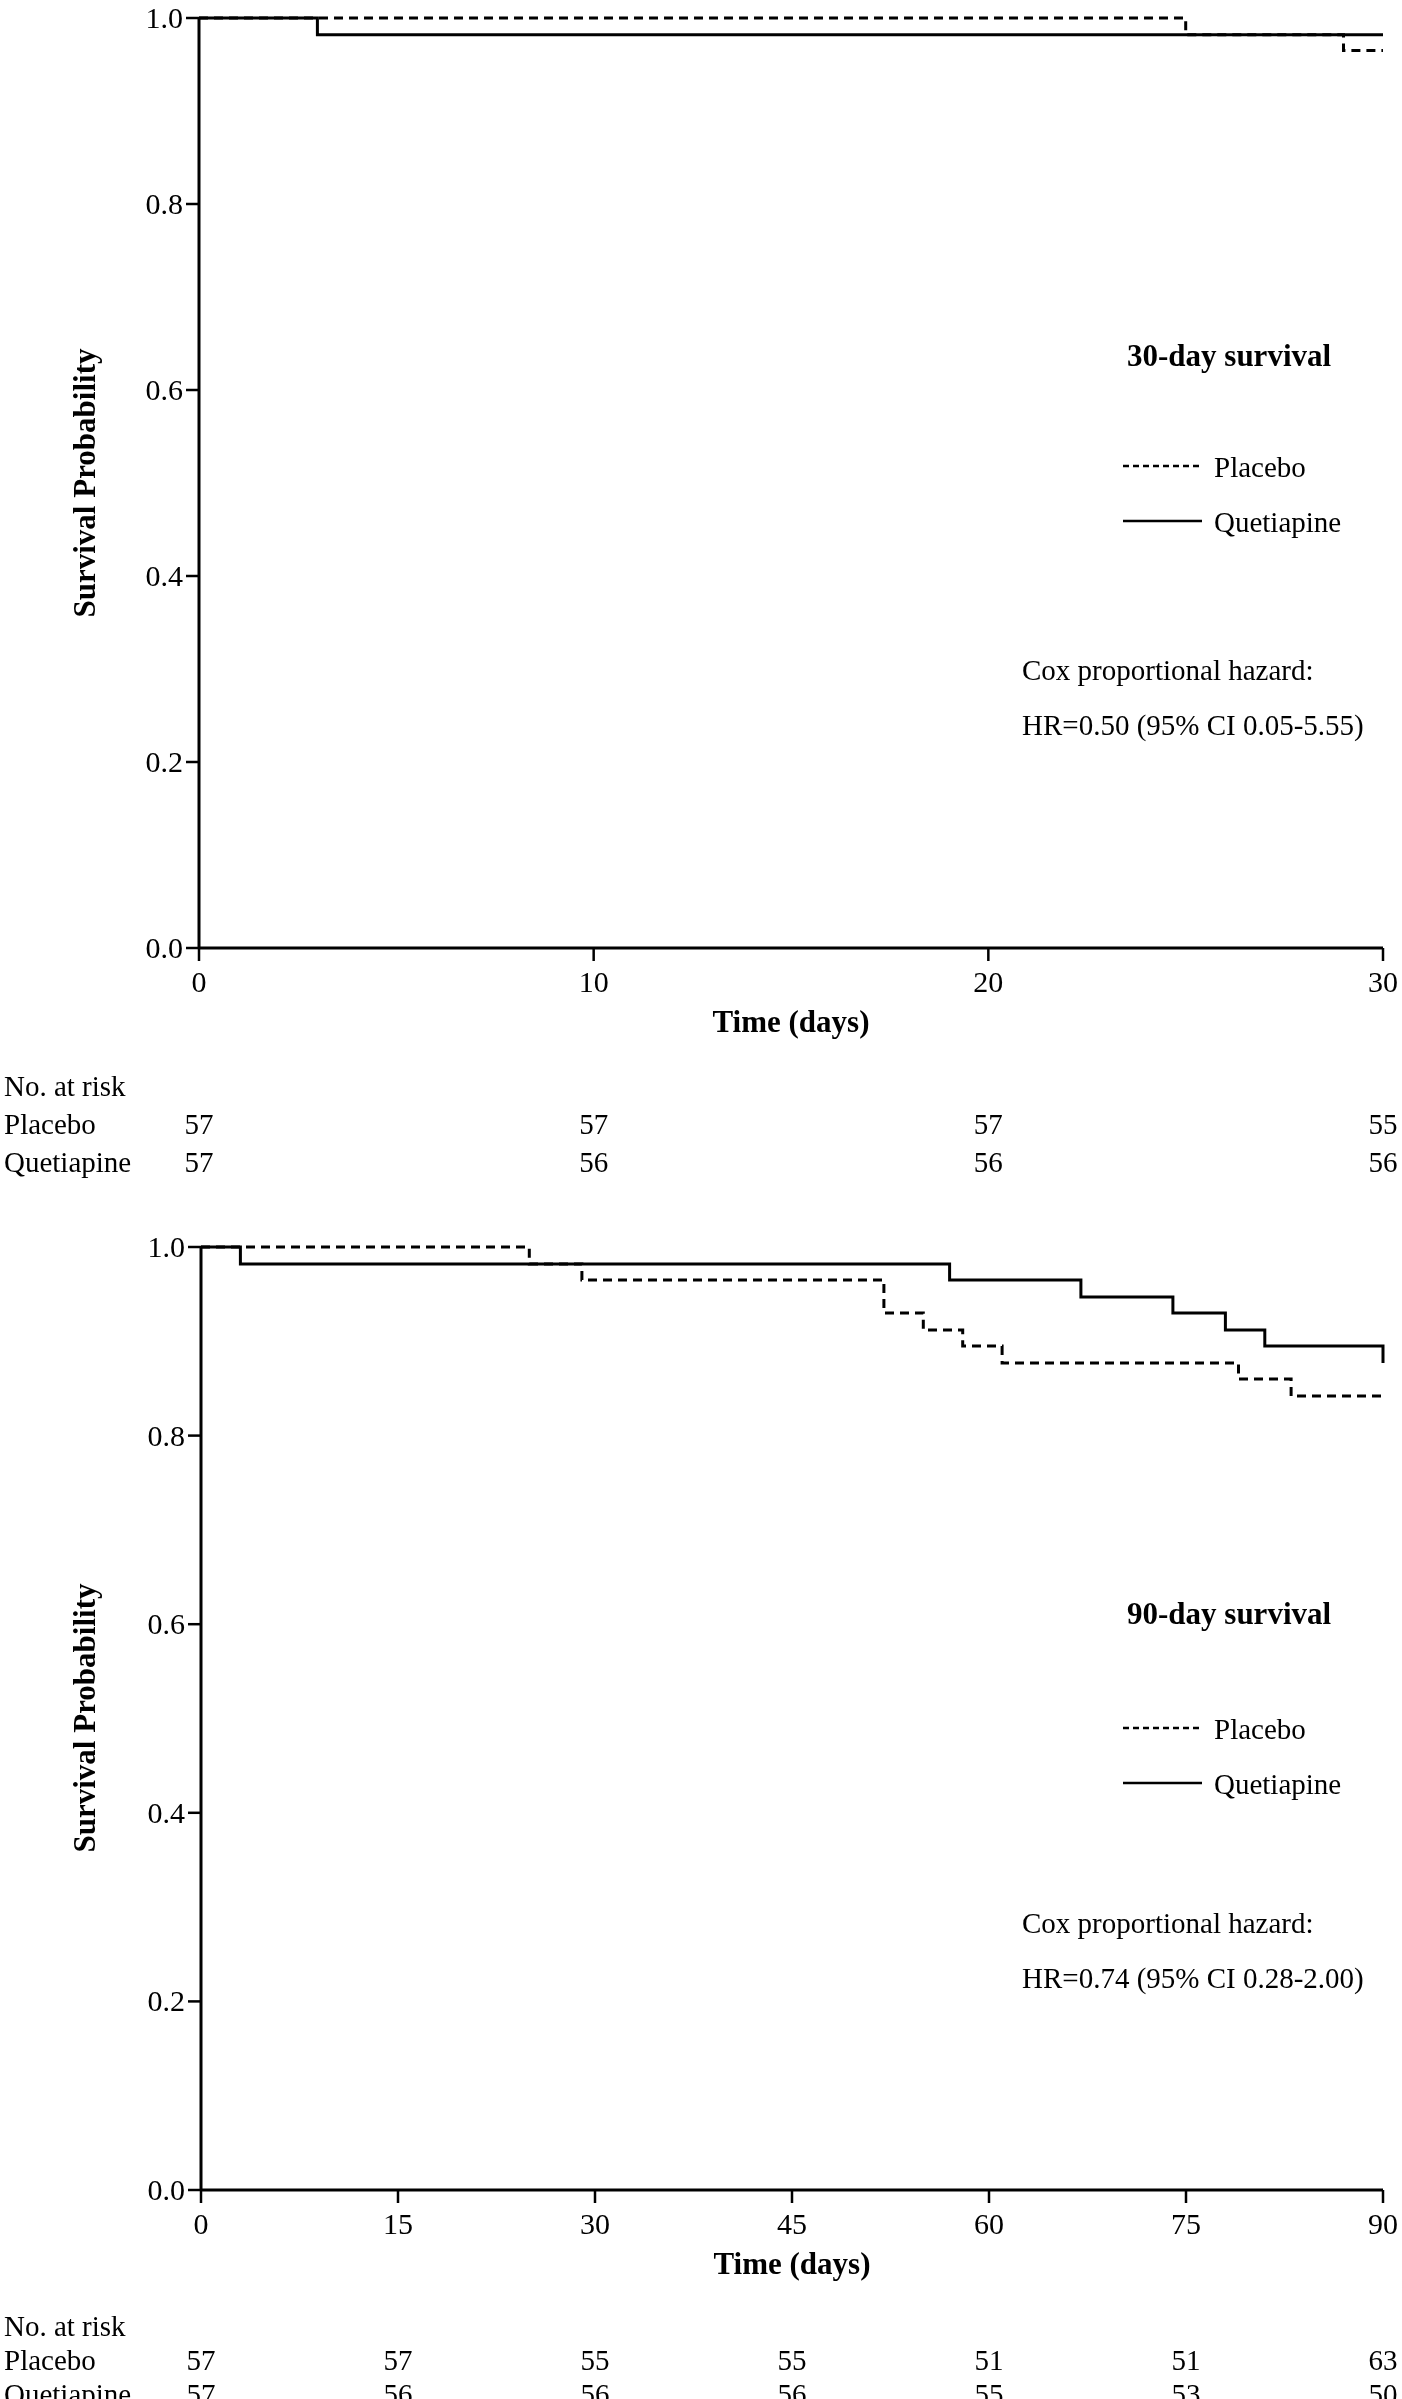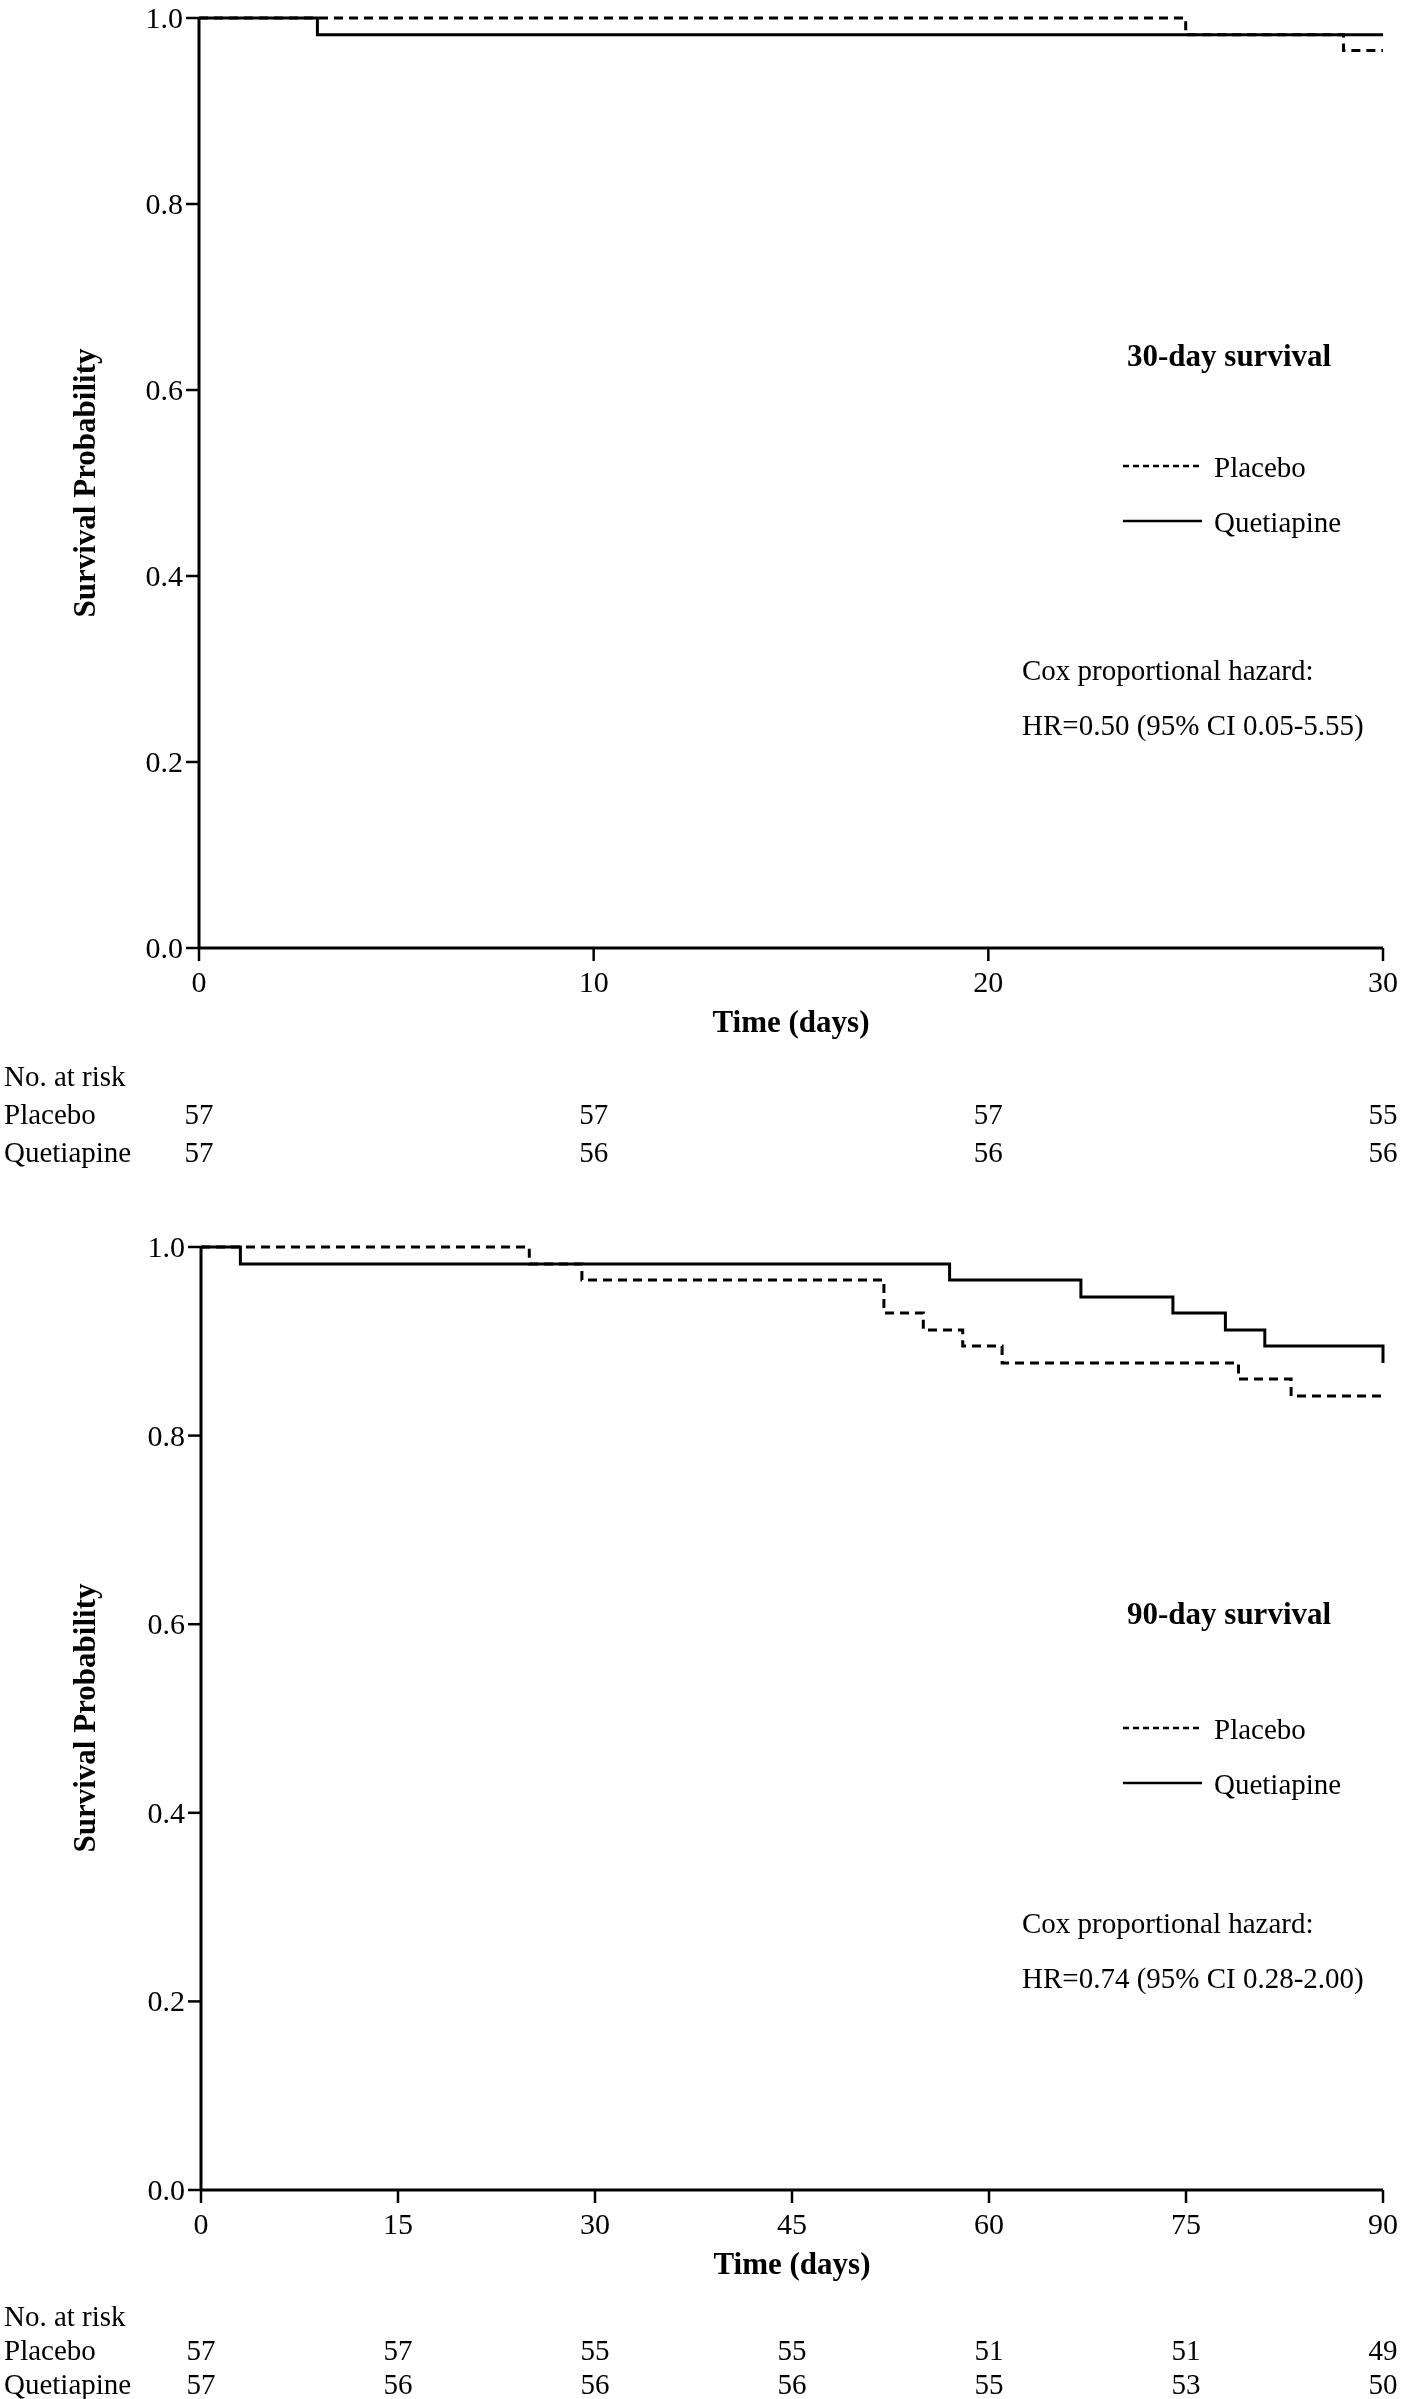--- a/index.html
+++ b/index.html
@@ -9,21 +9,21 @@
   .tick{font-size:30px;}
   .blab{font-size:31px;font-weight:bold;}
   .leg{font-size:29px;}
   .cox{font-size:29px;}
   .ax{stroke:#000;stroke-width:3;fill:none;}
   .tk{stroke:#000;stroke-width:2.5;}
   .curve-solid{stroke:#000;stroke-width:3;fill:none;stroke-linejoin:miter;}
   .curve-dashed{stroke:#000;stroke-width:3;fill:none;stroke-dasharray:9 6;stroke-linejoin:miter;}
   .legline-solid{stroke:#000;stroke-width:2.5;}
   .legline-dashed{stroke:#000;stroke-width:2.5;stroke-dasharray:6 4;}
-  .riskspan{position:absolute;font-size:29px;white-space:nowrap;}
+  .riskspan{position:absolute;font-size:29px;white-space:nowrap;margin-top:10px;}
   .riskval{transform:translateX(-50%);}
 </style>
 </head>
 <body>
 
 <svg id="chart-svg" width="1402" height="2399" viewBox="0 0 1402 2399">
 
   <g>
     <g id="axes-0">
         <line x1="199" y1="18" x2="199" y2="948" class="ax"></line>
@@ -132,21 +132,21 @@
   </div>
 <div id="risk-1">
     <span class="riskspan" style="left: 4px; top: 2300px;">No. at risk</span>
     <span class="riskspan" style="left: 4px; top: 2334px;">Placebo</span>
     <span class="riskspan riskval" style="left: 201px; top: 2334px;">57</span>
     <span class="riskspan riskval" style="left: 398px; top: 2334px;">57</span>
     <span class="riskspan riskval" style="left: 595px; top: 2334px;">55</span>
     <span class="riskspan riskval" style="left: 792px; top: 2334px;">55</span>
     <span class="riskspan riskval" style="left: 989px; top: 2334px;">51</span>
     <span class="riskspan riskval" style="left: 1186px; top: 2334px;">51</span>
-    <span class="riskspan riskval" style="left: 1383px; top: 2334px;">49</span>
+    <span class="riskspan riskval" style="left: 1383px; top: 2334px;">63</span>
     <span class="riskspan" style="left: 4px; top: 2368px;">Quetiapine</span>
     <span class="riskspan riskval" style="left: 201px; top: 2368px;">57</span>
     <span class="riskspan riskval" style="left: 398px; top: 2368px;">56</span>
     <span class="riskspan riskval" style="left: 595px; top: 2368px;">56</span>
     <span class="riskspan riskval" style="left: 792px; top: 2368px;">56</span>
     <span class="riskspan riskval" style="left: 989px; top: 2368px;">55</span>
     <span class="riskspan riskval" style="left: 1186px; top: 2368px;">53</span>
     <span class="riskspan riskval" style="left: 1383px; top: 2368px;">50</span>
   </div>
 

